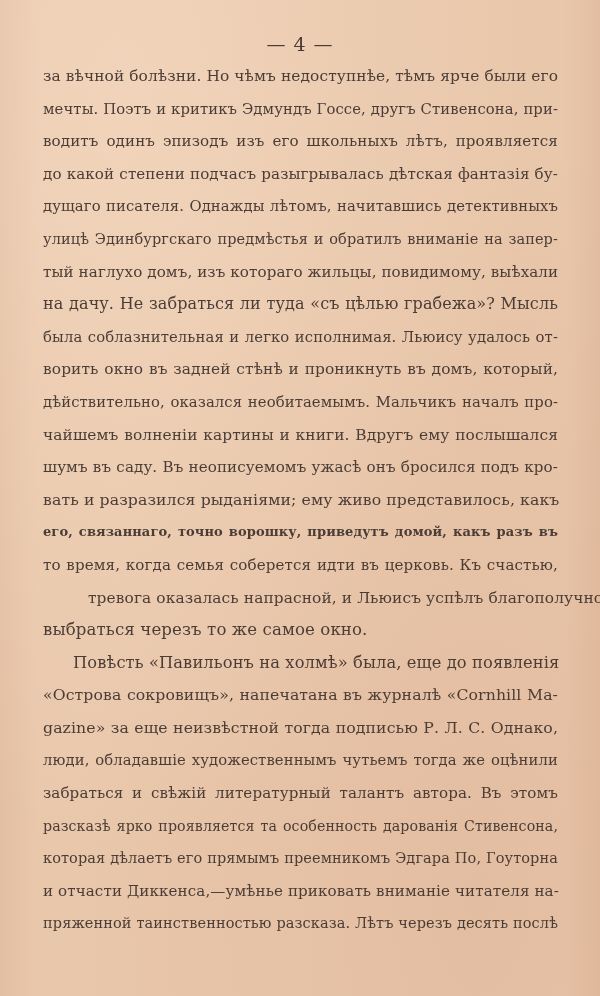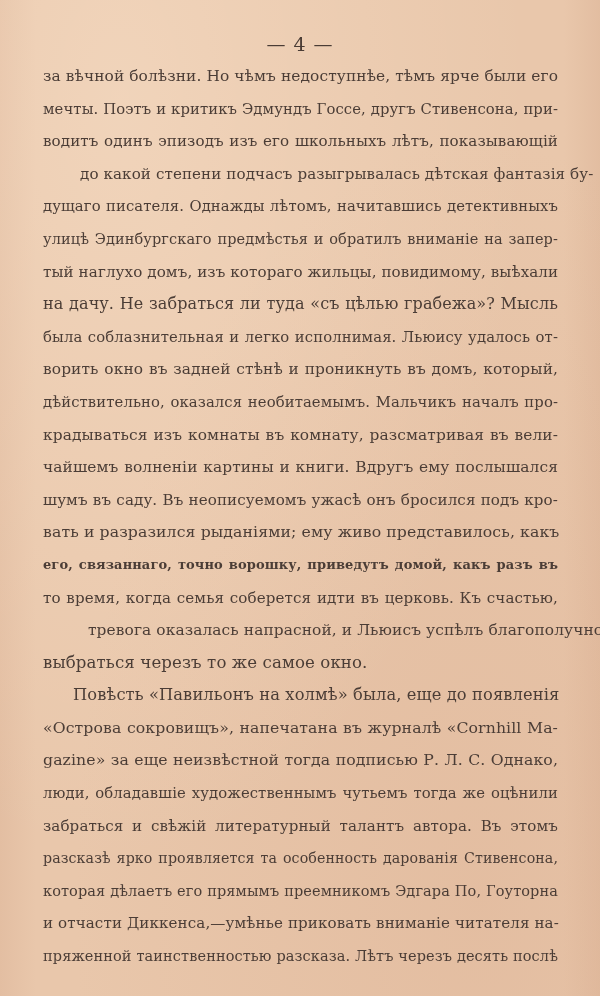--- a/index.html
+++ b/index.html
@@ -61,30 +61,29 @@
   </style>
 </head>
 <body>
 
 <div class="page">
   <div class="page-number">— 4 —</div>
 
   <div class="text-block">
     <div class="line" style="font-size: 15.4px;">за вѣчной болѣзни. Но чѣмъ недоступнѣе, тѣмъ ярче были его</div>
     <div class="line" style="font-size: 14.8px;">мечты. Поэтъ и критикъ Эдмундъ Госсе, другъ Стивенсона, при-</div>
-    <div class="line" style="font-size: 15.1px;">водитъ одинъ эпизодъ изъ его школьныхъ лѣтъ, показывающій</div>
-    <div class="line" style="font-size: 15.1px; margin-left: 37px;">до какой степени подчасъ разыгрывалась дѣтская фантазія бу-</div>
+    <div class="line" style="font-size: 15.1px;">водитъ одинъ эпизодъ изъ его школьныхъ лѣтъ, проявляется</div>
+    <div class="line" style="font-size: 15.1px;">до какой степени подчасъ разыгрывалась дѣтская фантазія бу-</div>
     <div class="line" style="font-size: 14.8px;">дущаго писателя. Однажды лѣтомъ, начитавшись детективныхъ</div>
     <div class="line" style="font-size: 14.5px;">улицѣ Эдинбургскаго предмѣстья и обратилъ вниманіе на запер-</div>
     <div class="line" style="font-size: 15.1px;">тый наглухо домъ, изъ котораго жильцы, повидимому, выѣхали</div>
     <div class="line" style="font-size: 16px;">на дачу. Не забраться ли туда «съ цѣлью грабежа»? Мысль</div>
     <div class="line" style="font-size: 14.8px;">была соблазнительная и легко исполнимая. Льюису удалось от-</div>
     <div class="line" style="font-size: 15.4px;">ворить окно въ задней стѣнѣ и проникнуть въ домъ, который,</div>
     <div class="line" style="font-size: 14.8px;">дѣйствительно, оказался необитаемымъ. Мальчикъ началъ про-</div>
-    <div class="line" style="font-size: 15.4px;">крадываться изъ комнаты въ комнату, разсматривая въ вели-</div>
     <div class="line" style="font-size: 15.4px;">чайшемъ волненіи картины и книги. Вдругъ ему послышался</div>
     <div class="line" style="font-size: 15.1px;">шумъ въ саду. Въ неописуемомъ ужасѣ онъ бросился подъ кро-</div>
     <div class="line" style="font-size: 15.7px;">вать и разразился рыданіями; ему живо представилось, какъ</div>
     <div class="line" style="font-size: 13px; font-weight: bold;">его, связаннаго, точно ворошку, приведутъ домой, какъ разъ въ</div>
     <div class="line" style="font-size: 15.1px;">то время, когда семья соберется идти въ церковь. Къ счастью,</div>
     <div class="line" style="font-size: 15.4px; margin-left: 45px;">тревога оказалась напрасной, и Льюисъ успѣлъ благополучно</div>
     <div class="line last">выбраться черезъ то же самое окно.</div>
     <div class="line indent" style="font-size: 16.3px;">Повѣсть «Павильонъ на холмѣ» была, еще до появленія</div>
     <div class="line" style="font-size: 15.7px;">«Острова сокровищъ», напечатана въ журналѣ «Cornhill Ma-</div>
     <div class="line" style="font-size: 15.7px;">gazine» за еще неизвѣстной тогда подписью Р. Л. С. Однако,</div>

